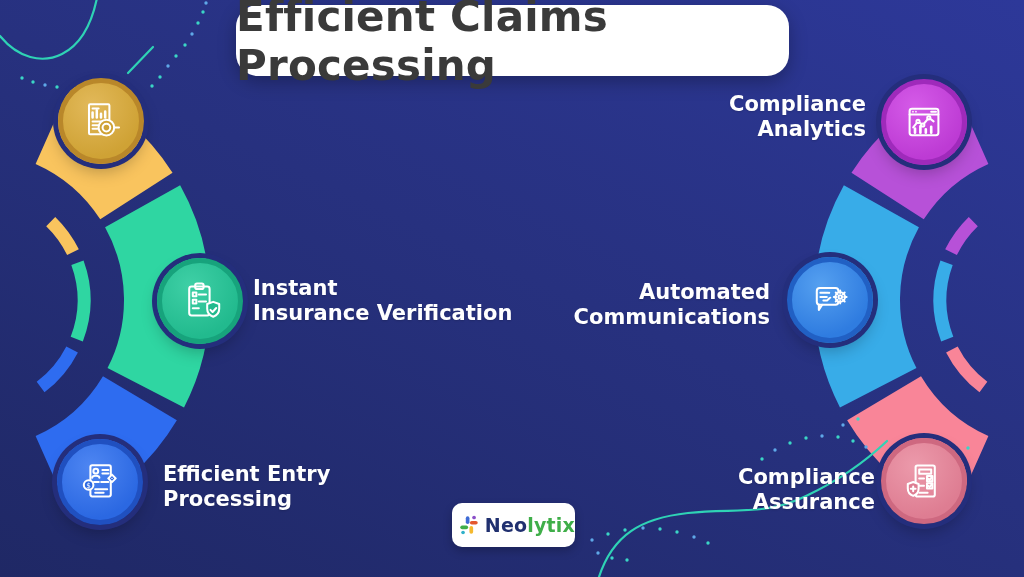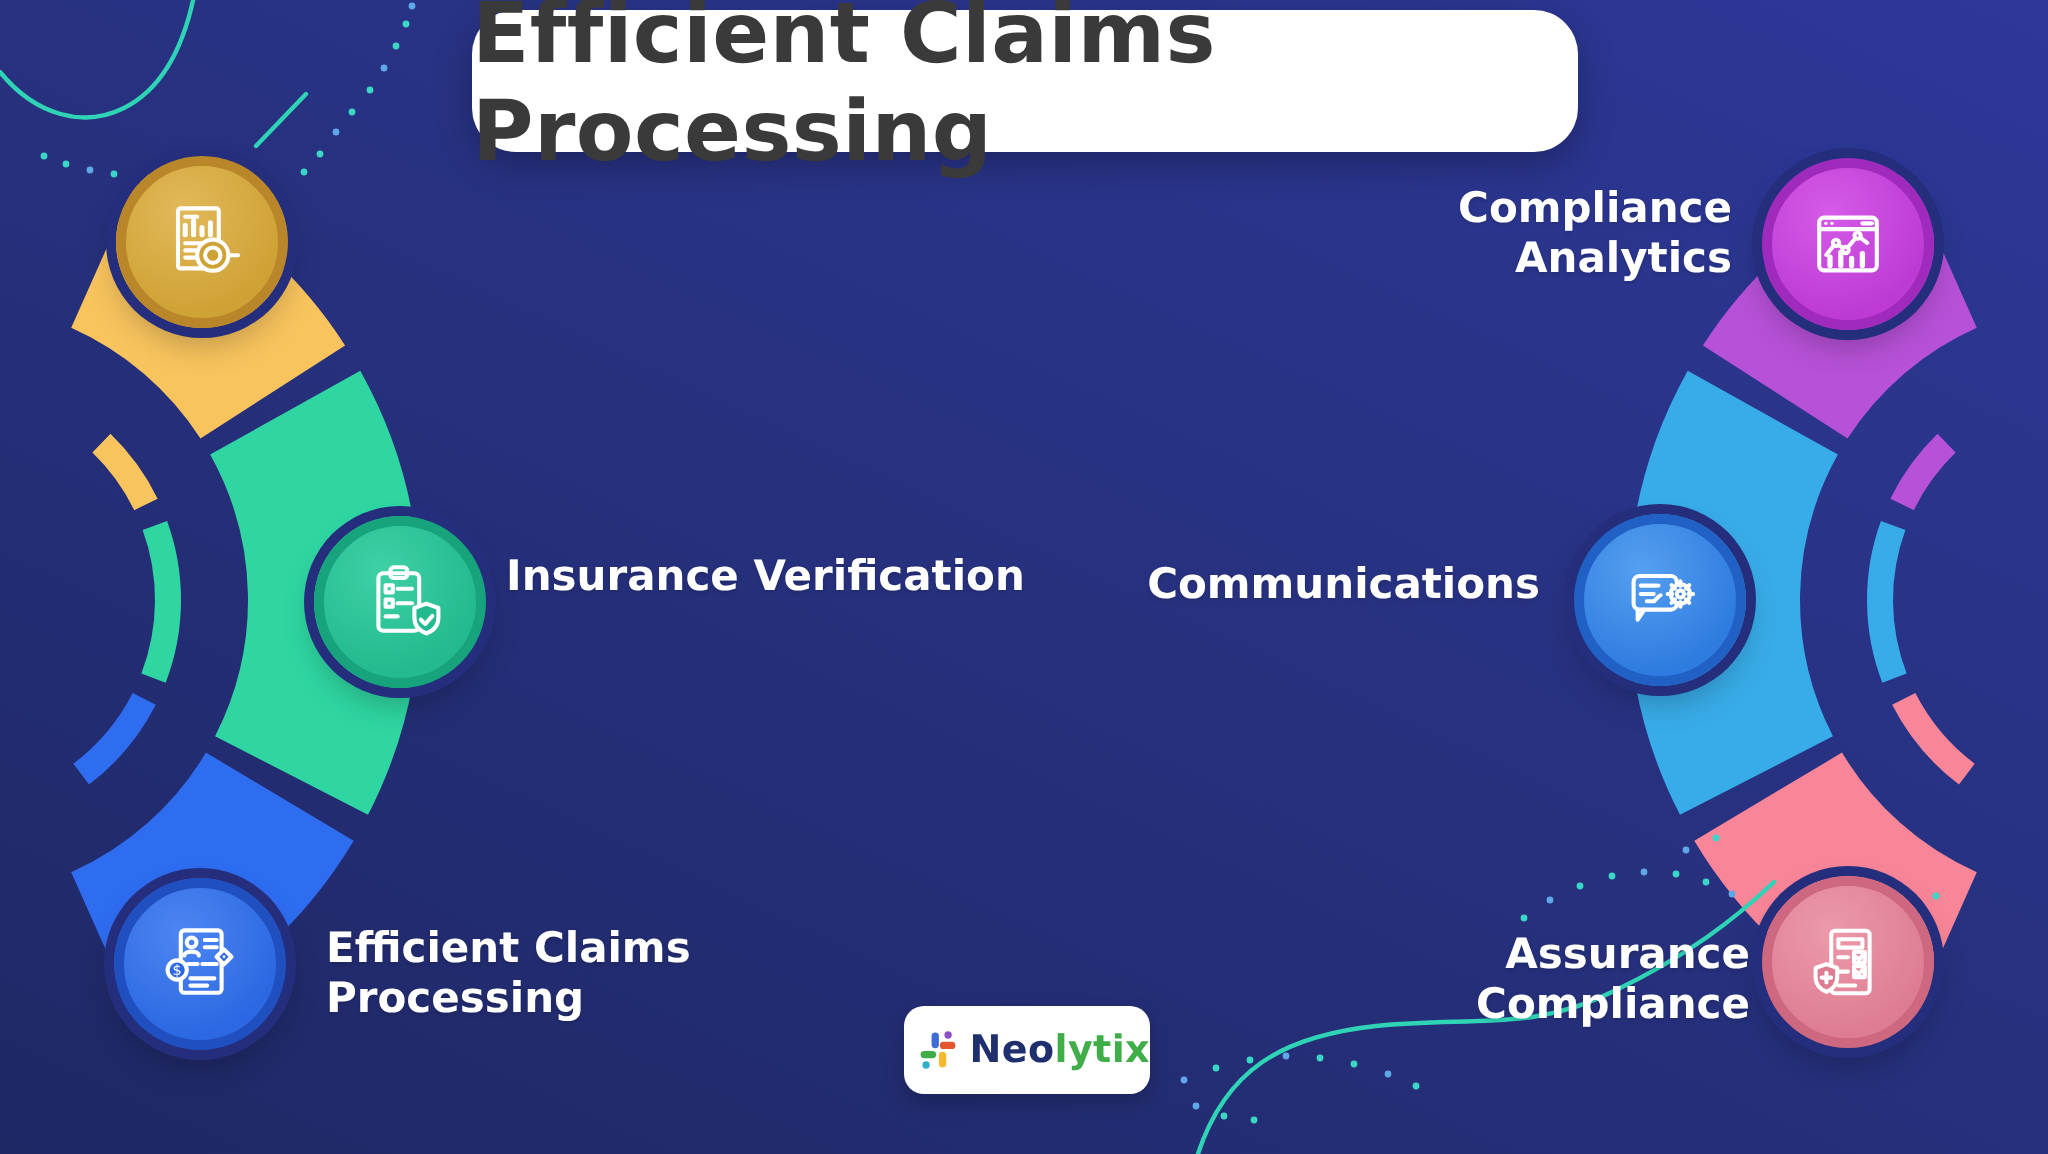--- a/index.html
+++ b/index.html
@@ -179,36 +179,38 @@
       <path d="M16 24 h4"></path>
       <rect x="22.5" y="21.8" width="4.5" height="4.5"></rect>
       <path d="M23.5 24 l1.1 1.1 1.8 -2.2"></path>
       <path d="M16 29.8 h7"></path>
       <path d="M6.5 22.5 l4.5 -1.6 4.5 1.6 v3.8 c0 3.1 -2 5.2 -4.5 6.1 c-2.5 -.9 -4.5 -3 -4.5 -6.1 z" fill="var(--fill)"></path>
       <path d="M11 24.5 v4 M9 26.5 h4"></path>
     </svg>
   </div>
 
   <div class="label" style="left:253px;top:276px;">
+    <div>Instant</div>
     <div>Insurance Verification</div>
   </div>
   <div class="label" style="left:163px;top:462px;">
-    <div>Efficient Claims</div>
+    <div>Efficient Entry</div>
     <div>Processing</div>
   </div>
   <div class="label right" style="right:158px;top:92px;">
     <div>Compliance</div>
     <div>Analytics</div>
   </div>
   <div class="label right" style="right:254px;top:280px;">
+    <div>Automated</div>
     <div>Communications</div>
   </div>
   <div class="label right" style="right:149px;top:465px;">
+    <div>Compliance</div>
     <div>Assurance</div>
-    <div>Compliance</div>
   </div>
 
   <div class="brand-card">
     <svg width="22" height="22" viewBox="0 0 24 24">
       <rect x="8.5" y="2.5" width="4" height="8.5" rx="2" style="fill: rgb(62, 107, 213);"></rect>
       <rect x="2.5" y="12.5" width="8.5" height="4" rx="2" style="fill: rgb(63, 174, 73);"></rect>
       <rect x="12.5" y="13" width="4" height="8.5" rx="2" style="fill: rgb(245, 185, 46);"></rect>
       <rect x="13" y="7.5" width="8.5" height="4" rx="2" style="fill: rgb(228, 87, 46);"></rect>
       <circle cx="17.5" cy="3.8" r="2" style="fill: rgb(139, 79, 200);"></circle>
       <circle cx="5.5" cy="20.2" r="2" style="fill: rgb(47, 176, 201);"></circle>

